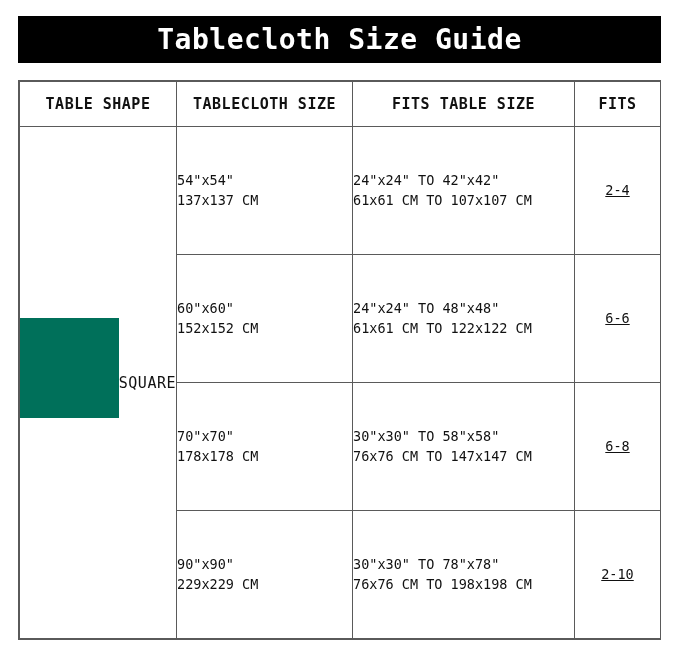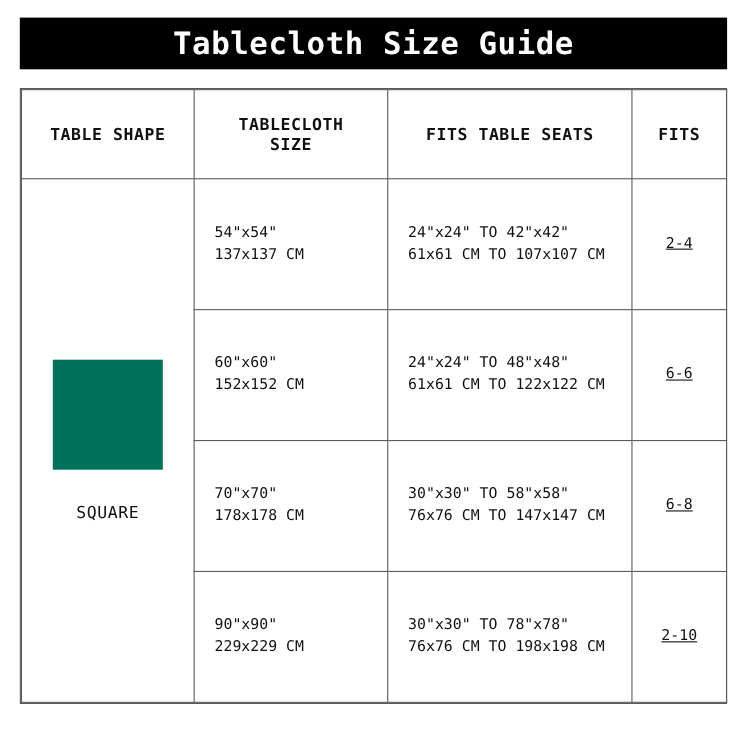--- a/index.html
+++ b/index.html
@@ -49,21 +49,21 @@
     box-sizing: border-box;
   }
   table.guide {
     width: 100%;
     height: 100%;
     border-collapse: collapse;
     table-layout: fixed;
   }
   table.guide th, table.guide td {
     border: 1px solid #5a5a5a;
-    padding: 18px;
+    padding: 0;
     vertical-align: middle;
   }
   thead th {
     height: 44px;
     font-family: "DejaVu Sans Mono", monospace;
     font-size: 15px;
     font-weight: bold;
     color: #111111;
     letter-spacing: 0.5px;
     text-align: center;
@@ -73,21 +73,21 @@
   .col-fits  { width: 222px; }
   .col-seats { width: 86px; }
 
   .shape-cell {
     text-align: center;
     vertical-align: middle;
     position: relative;
   }
   .shape-inner {
     display: flex;
-    flex-direction: column;
+    flex-direction: row;
     align-items: center;
     justify-content: center;
     height: 100%;
   }
   .square-swatch {
     width: 100px;
     height: 100px;
     background: #00705a;
     margin-bottom: 30px;
   }
@@ -129,21 +129,21 @@
       <colgroup>
         <col class="col-shape">
         <col class="col-size">
         <col class="col-fits">
         <col class="col-seats">
       </colgroup>
       <thead>
         <tr>
           <th>TABLE SHAPE</th>
           <th>TABLECLOTH SIZE</th>
-          <th>FITS TABLE SEATS</th>
+          <th>FITS TABLE SIZE</th>
           <th>FITS</th>
         </tr>
       </thead>
       <tbody>
         <tr>
           <td class="shape-cell" rowspan="4">
             <div class="shape-inner">
               <div class="square-swatch" style="background: rgb(0, 112, 90);"></div>
               <div class="shape-label">SQUARE</div>
             </div>

